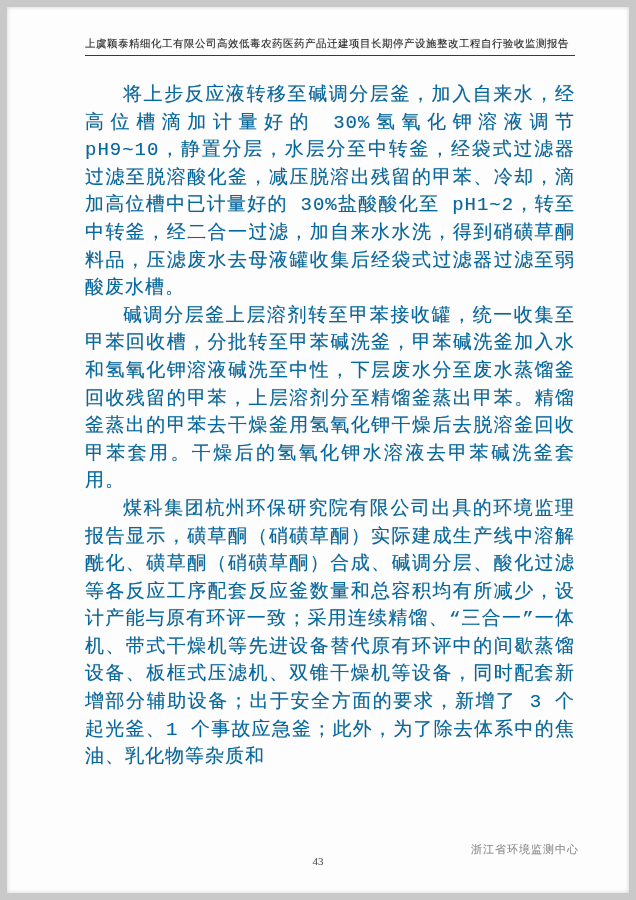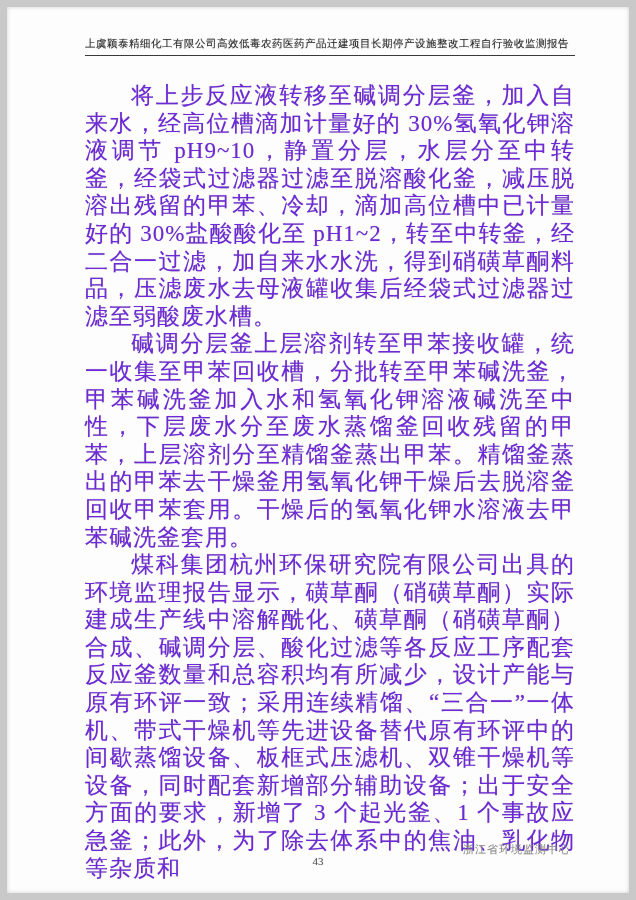--- a/index.html
+++ b/index.html
@@ -28,44 +28,45 @@
     color: #2b2b2b;
     letter-spacing: 0.5px;
     padding-bottom: 4px;
     border-bottom: 1.5px solid #3a3a3a;
     white-space: nowrap;
     overflow: hidden;
     text-shadow: 0 0 1px rgba(0,0,0,0.35);
   }
   .doc-body {
     margin-top: 26px;
-    color: #6d28d9;
-    font-size: 23px;
+    color: #0369a1;
+    font-size: 19px;
     line-height: 27.6px;
     letter-spacing: 1px;
     text-align: justify;
     text-shadow: 0 0 1px rgba(0,0,0,0.3);
+    font-family: Liberation Mono, monospace;
   }
   .doc-body p {
     margin: 0;
     text-indent: 2em;
   }
   .page-number {
     position: absolute;
     bottom: 26px;
     left: 0; right: 0;
     text-align: center;
     font-size: 11px;
     color: #555;
     text-shadow: 0 0 1px rgba(0,0,0,0.25);
   }
   .footer-org {
     position: absolute;
     bottom: 36px;
-    right: 58px;
+    right: 50px;
     font-size: 11px;
     color: #8a8a8a;
     letter-spacing: 1px;
     text-shadow: 0 0 1px rgba(0,0,0,0.15);
   }
 </style>
 </head>
 <body>
 
 <div class="page">

